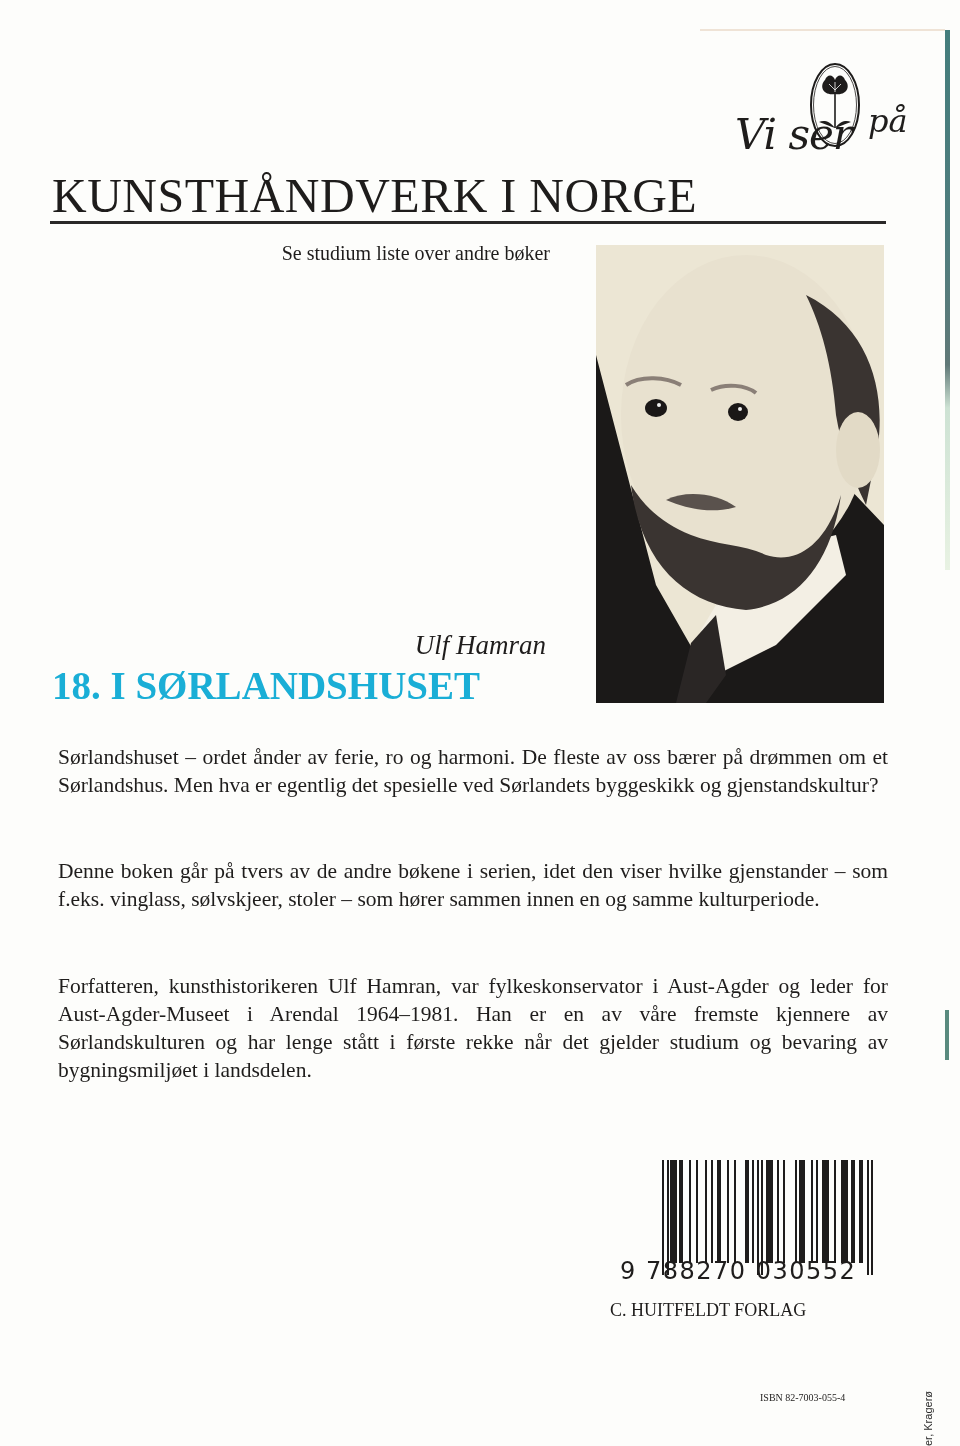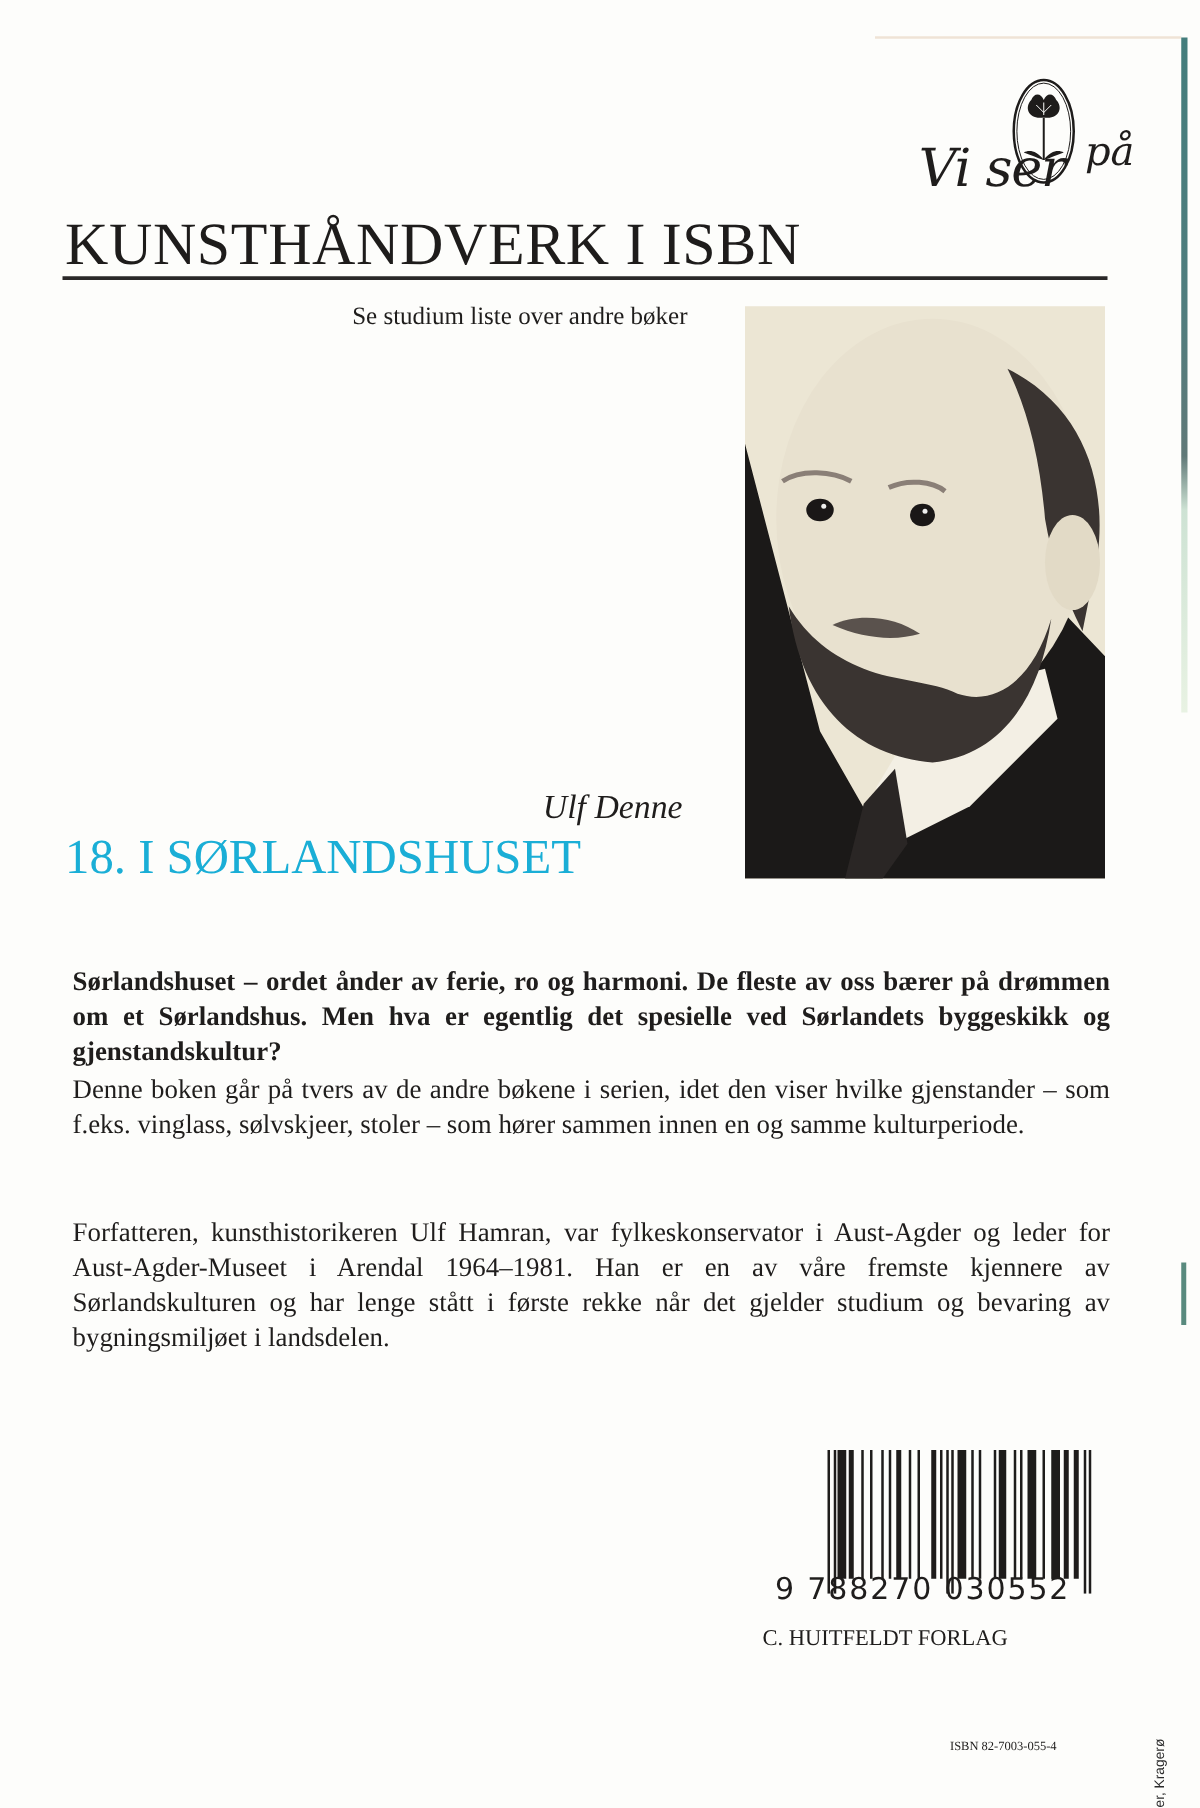--- a/index.html
+++ b/index.html
@@ -40,28 +40,28 @@
       overflow: hidden; background: #efeadb;
     }
     .photo svg { display: block; }
 
     .author {
       position: absolute; left: 300px; top: 630px; width: 246px; text-align: right;
       font-style: italic; font-size: 27px;
     }
     .book-title {
       position: absolute; left: 52px; top: 663px;
-      font-size: 39px; font-weight: normal; color: #1aaed6; white-space: nowrap;
+      font-size: 39px; font-weight: bold; color: #1aaed6; white-space: nowrap;
     }
 
     .body-text {
       position: absolute; left: 58px; width: 830px;
       font-size: 21.5px; line-height: 28px; text-align: justify;
     }
-    .p1 { top: 771px; font-weight: bold; }
+    .p1 { top: 743px; }
     .p2 { top: 857px; }
     .p3 { top: 972px; }
 
     .barcode { position: absolute; left: 660px; top: 1160px; width: 222px; height: 115px; }
     .barcode-digits {
       position: absolute; left: 620px; top: 1257px;
       font-family: "DejaVu Sans", sans-serif; font-size: 24px; letter-spacing: 1.5px;
       background: transparent; white-space: nowrap;
     }
     .publisher {
@@ -91,21 +91,21 @@
     <ellipse cx="26" cy="43" rx="21.5" ry="38.5" fill="none" stroke="#1e1c1b" stroke-width="0.8"></ellipse>
     <path d="M26 32 C14 34 10 24 16 18 C18 12 24 12 26 18 C28 12 34 12 36 18 C42 24 38 34 26 32 Z" fill="#1e1c1b"></path>
     <path d="M26 20 L26 30 M20 22 L26 28 M32 22 L26 28" stroke="#fdfdfb" stroke-width="0.8" fill="none"></path>
     <path d="M26 32 L26 66" stroke="#1e1c1b" stroke-width="1.6"></path>
     <path d="M26 66 C20 58 14 58 10 60 C16 62 20 64 26 66 Z" fill="#1e1c1b"></path>
     <path d="M26 66 C32 58 38 58 42 60 C36 62 32 64 26 66 Z" fill="#1e1c1b"></path>
   </svg>
   <span class="series-pa">på</span>
 </div>
 
-<div class="main-title">KUNSTHÅNDVERK I ISBN</div>
+<div class="main-title">KUNSTHÅNDVERK I NORGE</div>
 <div class="title-rule"></div>
 
 <div class="see-list">
   <div>Se studium liste over andre bøker</div>
 </div>
 
 <div class="photo">
   <svg width="288" height="458" viewBox="0 0 288 458">
     <rect width="288" height="458" fill="#ece6d4"></rect>
 
@@ -128,21 +128,21 @@
     <ellipse cx="60" cy="163" rx="11" ry="9" fill="#1a1717"></ellipse>
     <ellipse cx="142" cy="167" rx="10" ry="9" fill="#1a1717"></ellipse>
     <circle cx="63" cy="160" r="2" fill="#eee"></circle>
     <circle cx="144" cy="164" r="2" fill="#eee"></circle>
 
     <path d="M30 140 C45 130 70 132 85 140" stroke="#8a7f77" stroke-width="4" fill="none"></path>
     <path d="M115 145 C130 138 150 140 160 148" stroke="#8a7f77" stroke-width="4" fill="none"></path>
   </svg>
 </div>
 
-<div class="author">Ulf Denne</div>
+<div class="author">Ulf Hamran</div>
 <div class="book-title">18. I SØRLANDSHUSET</div>
 
 <div class="body-text p1">Sørlandshuset – ordet ånder av ferie, ro og harmoni. De fleste av oss bærer på drømmen om et Sørlandshus. Men hva er egentlig det spesielle ved Sørlandets byggeskikk og gjenstandskultur?</div>
 <div class="body-text p2">Denne boken går på tvers av de andre bøkene i serien, idet den viser hvilke gjenstander – som f.eks. vinglass, sølvskjeer, stoler – som hører sammen innen en og samme kulturperiode.</div>
 <div class="body-text p3">Forfatteren, kunsthistorikeren Ulf Hamran, var fylkeskonservator i Aust-Agder og leder for Aust-Agder-Museet i Arendal 1964–1981. Han er en av våre fremste kjennere av Sørlandskulturen og har lenge stått i første rekke når det gjelder studium og bevaring av bygningsmiljøet i landsdelen.</div>
 
 <svg class="barcode" viewBox="0 0 222 115">
   <g fill="#1e1c1b">
     <rect x="2" y="0" width="2" height="115"></rect>
     <rect x="7" y="0" width="2" height="115"></rect>

